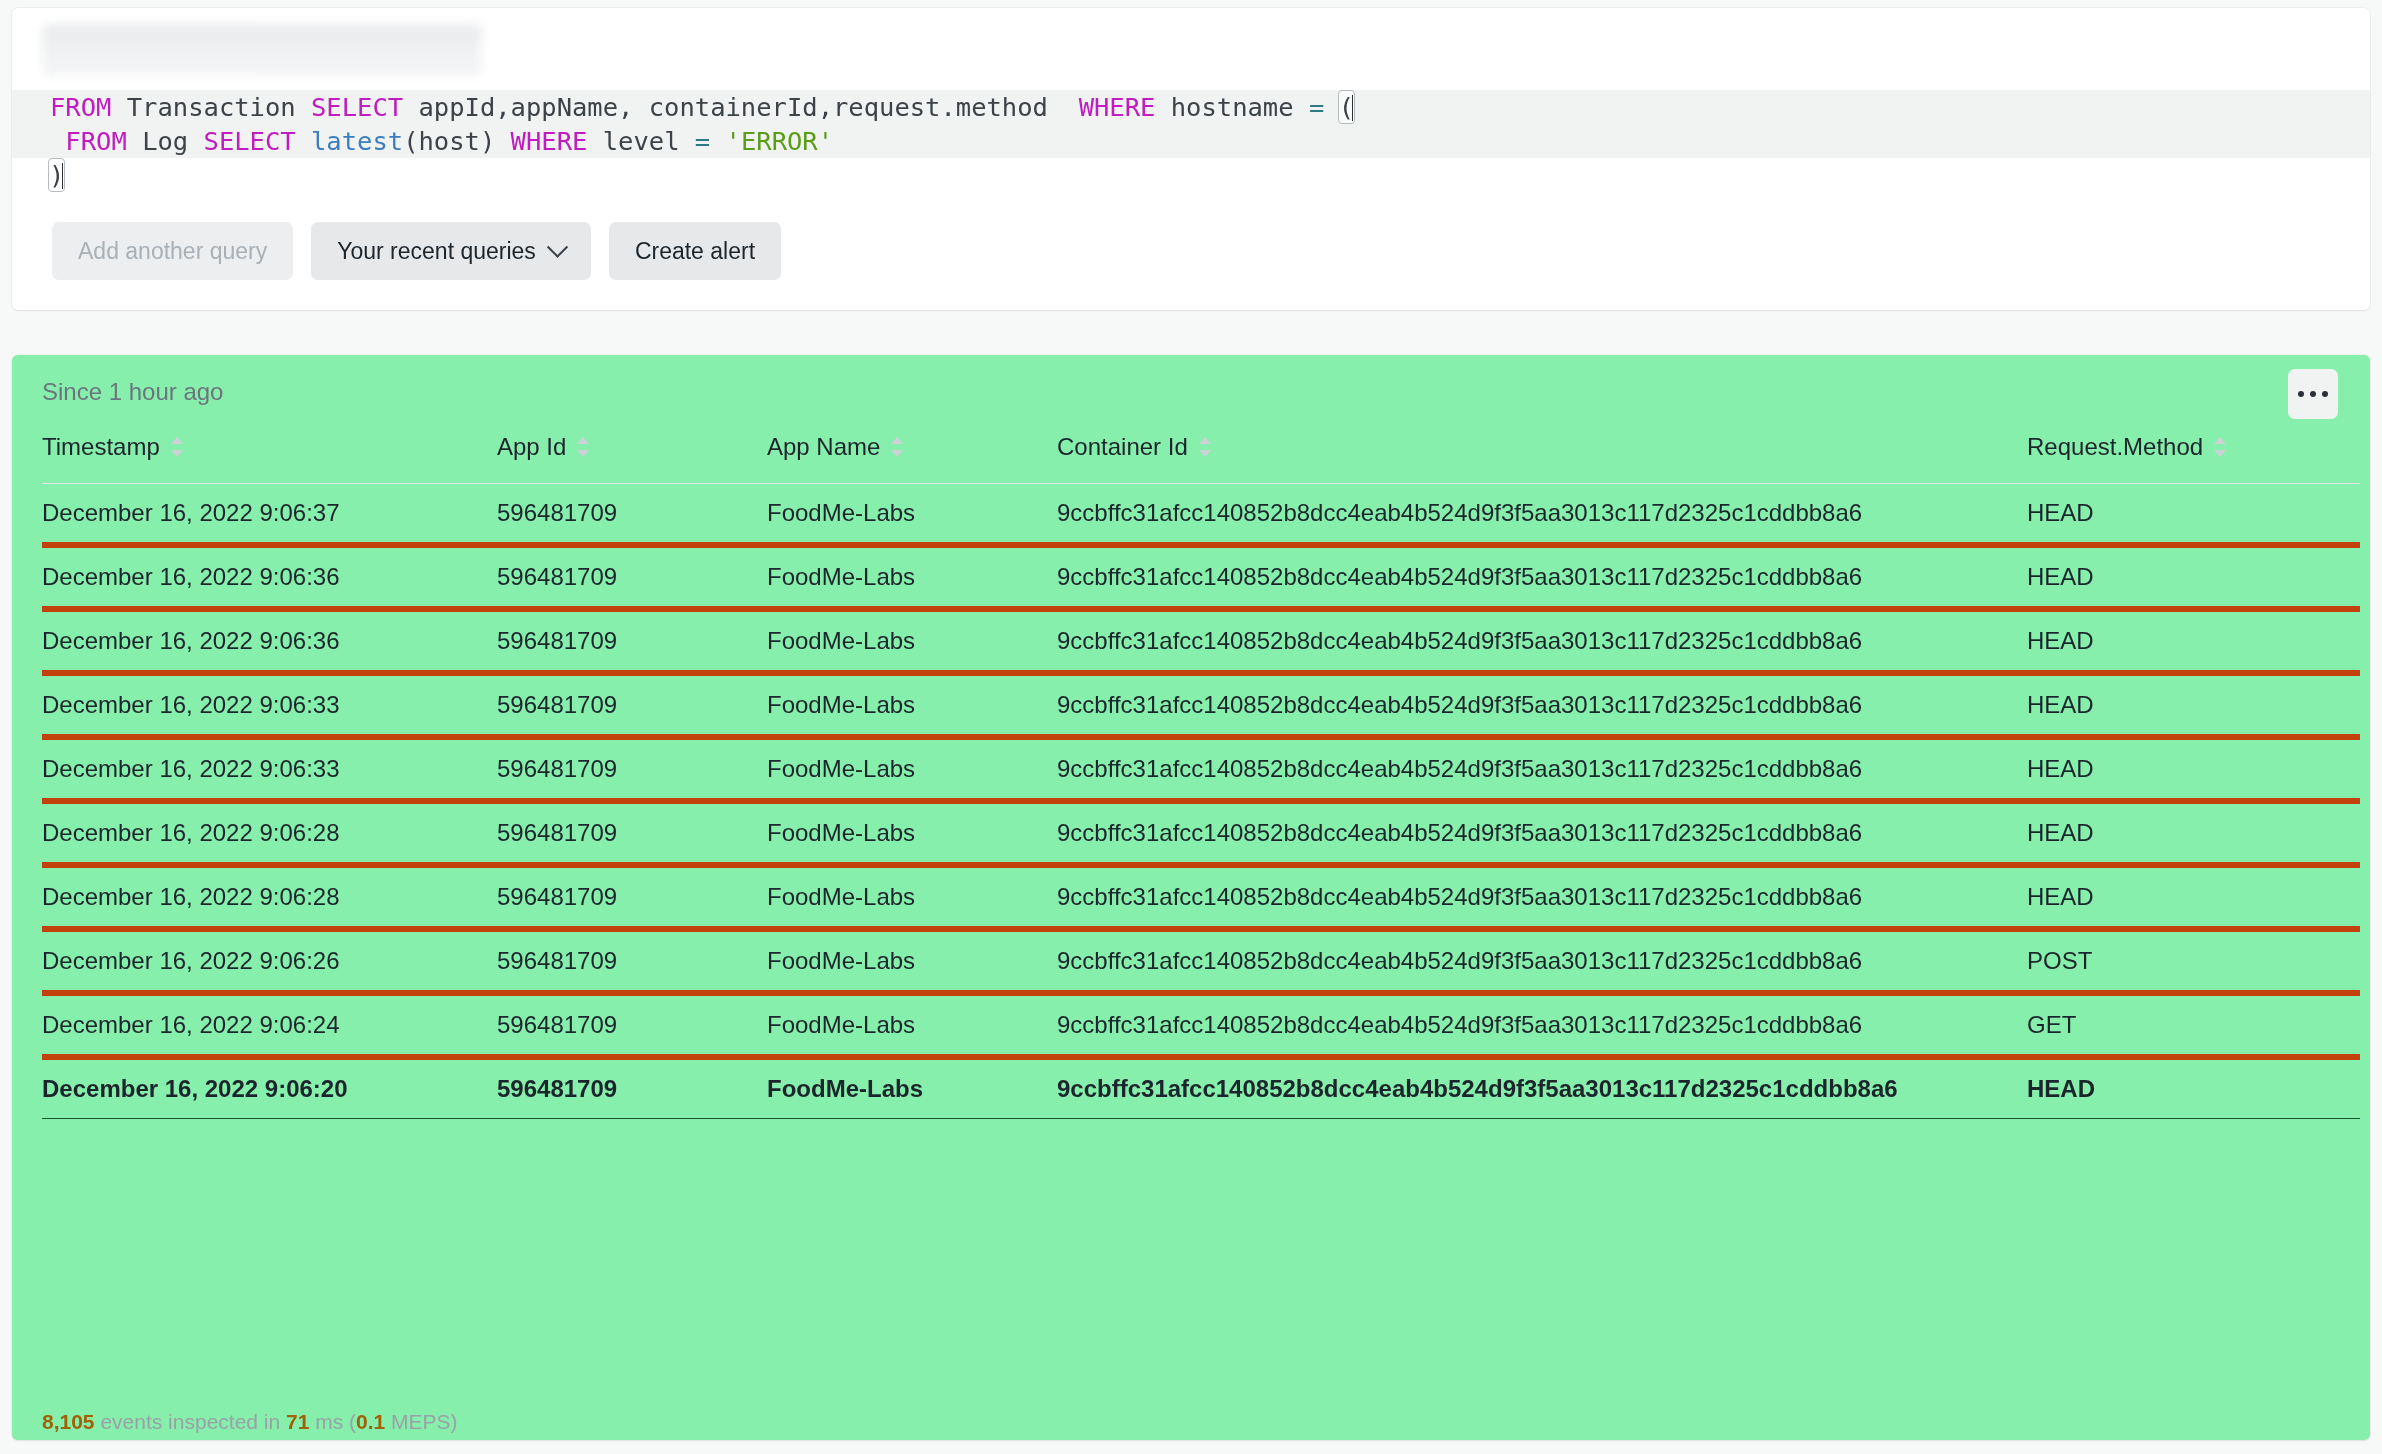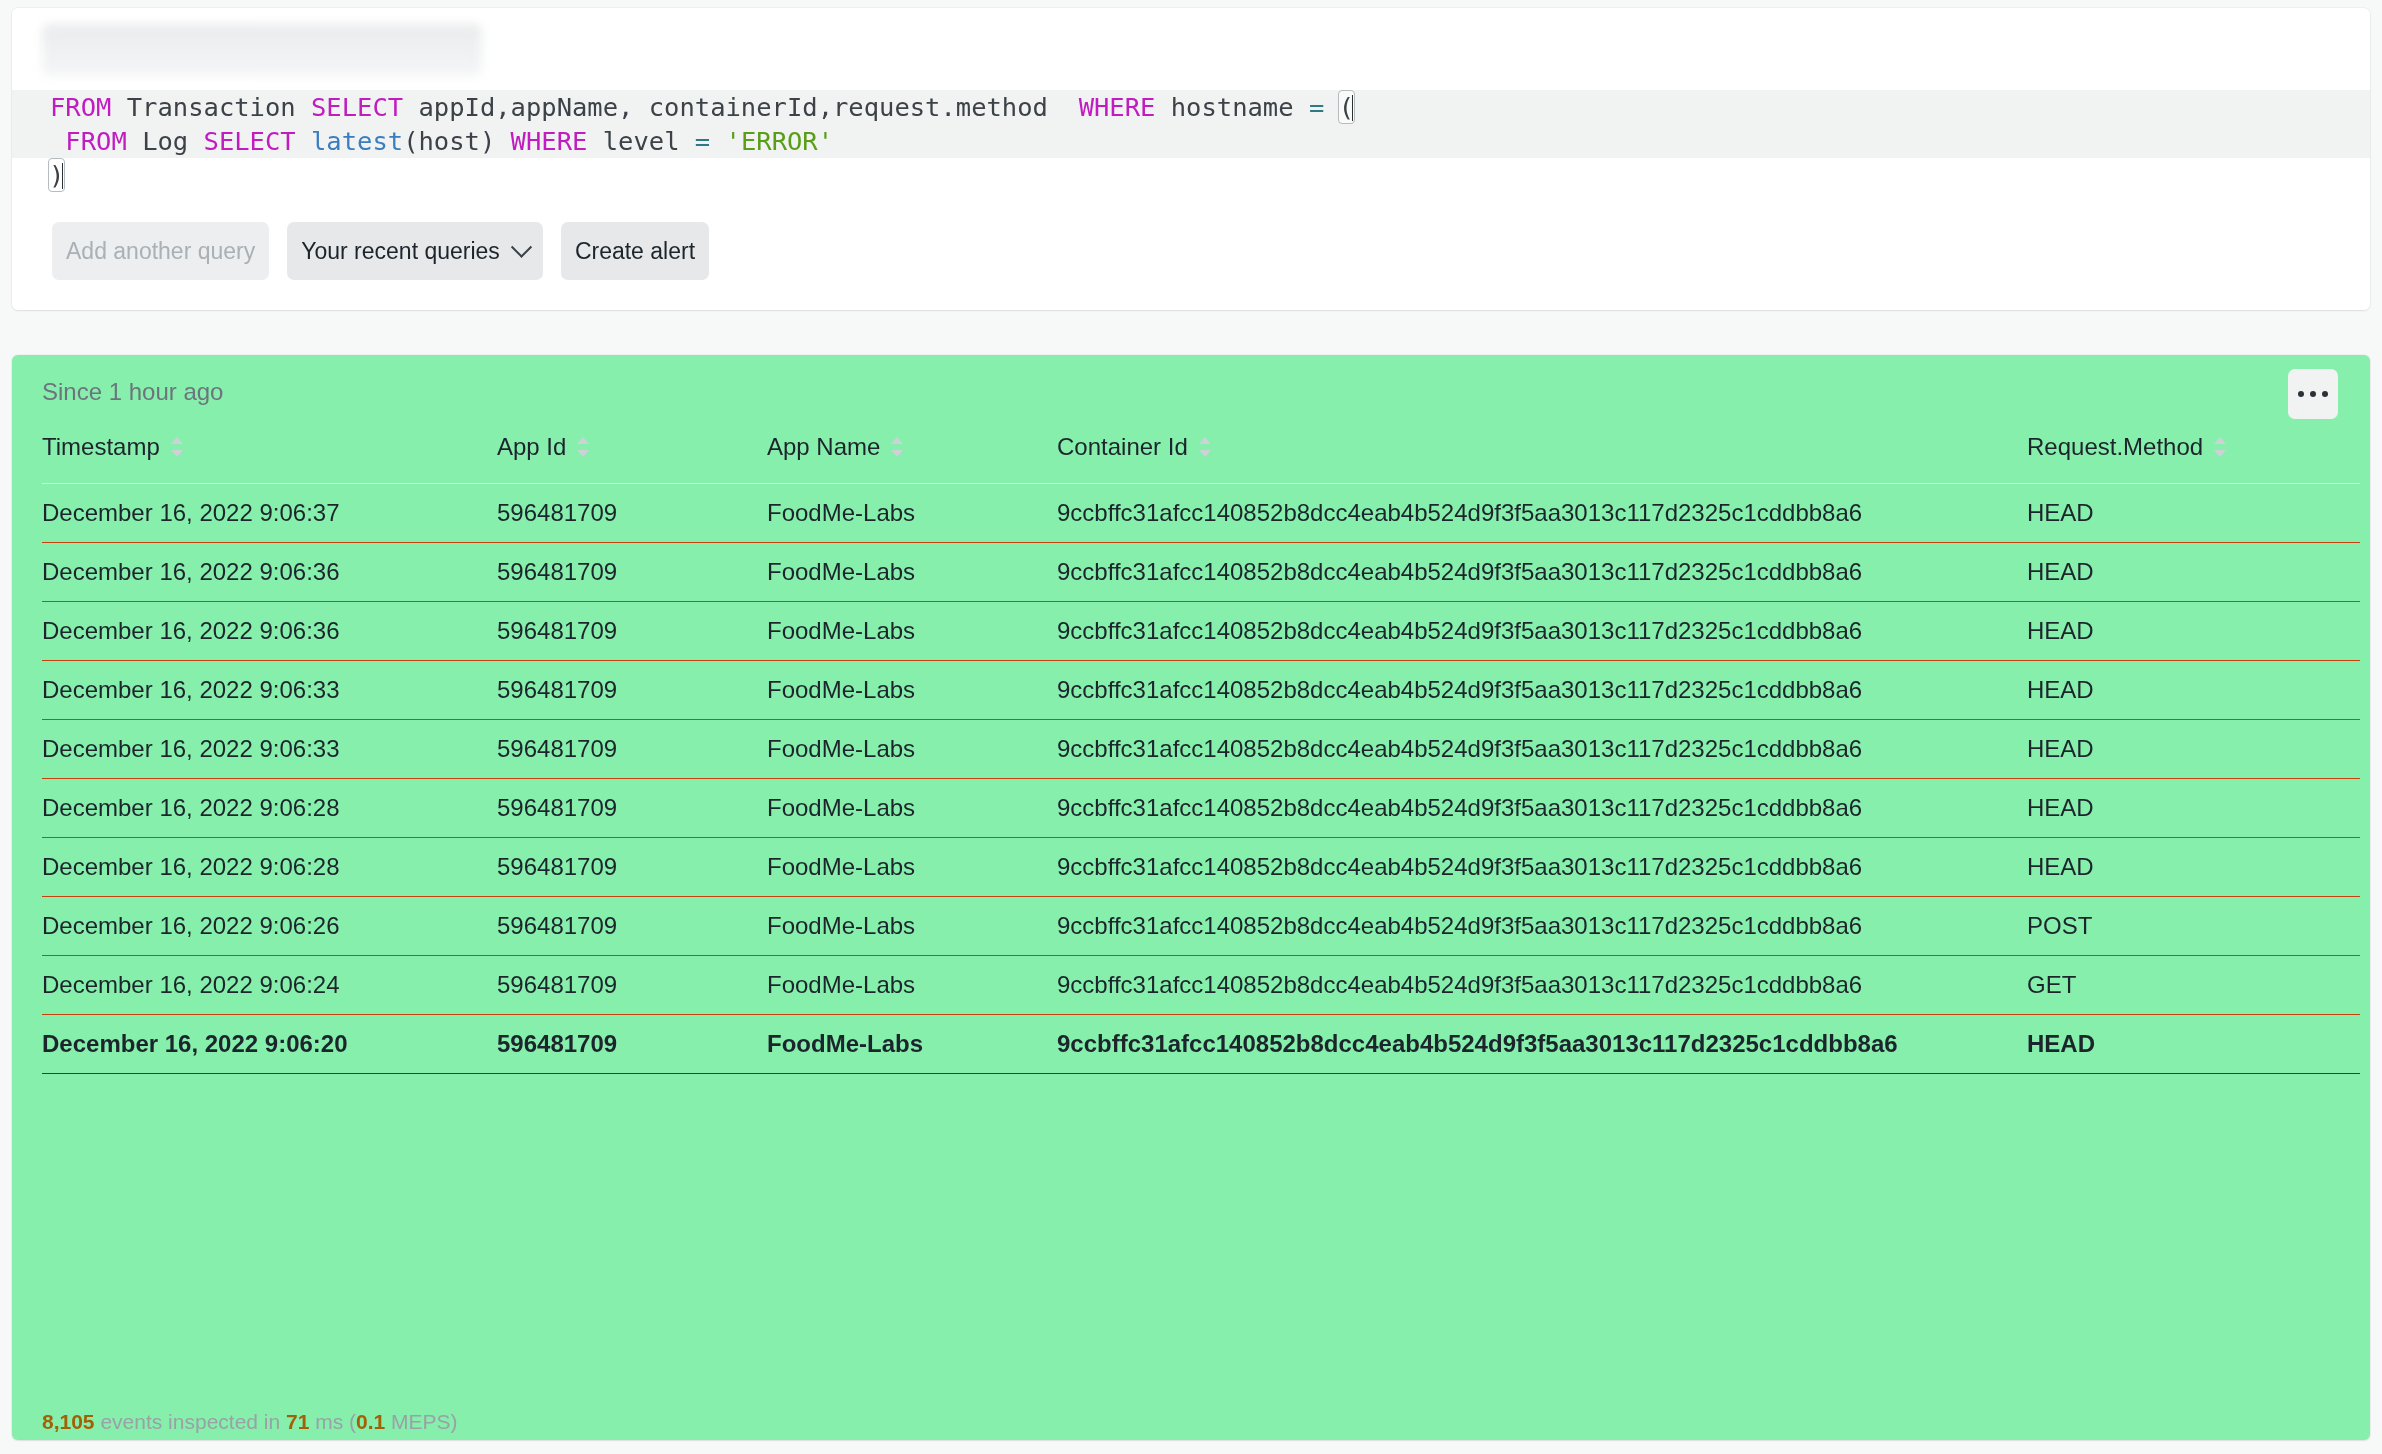--- a/index.html
+++ b/index.html
@@ -93,21 +93,21 @@
   }
 
   .btn {
     height: 58px;
     border: none;
     border-radius: 7px;
     background: #e6e8e9;
     color: #1d252c;
     font-family: "Liberation Sans", sans-serif;
     font-size: 23px;
-    padding: 0 14px;
+    padding: 0 26px;
     cursor: pointer;
     display: inline-flex;
     align-items: center;
     gap: 14px;
     white-space: nowrap;
   }
   .btn.disabled { color: #a9b0b6; background:#eceeef; cursor: default; }
 
   .chev {
     display: inline-block;
@@ -197,21 +197,21 @@
   }
   .sorticon::before { top: 0;  border-bottom: 7px solid #ccd2d6; }
   .sorticon::after  { bottom: 0; border-top: 7px solid #ccd2d6; }
 
   table.results td {
     font-size: 24px;
     color: #1d252c;
     padding: 0;
     height: 58px;
     line-height: 58px;
-    border-bottom: 1px solid #c2410c;
+    border-bottom: 6px solid #c2410c;
     white-space: nowrap;
     overflow: hidden;
   }
   table.results tbody tr:last-child td { border-bottom: 1px solid #14532d; font-weight: bold; }
 
   col.c-ts   { width: 455px; }
   col.c-id   { width: 270px; }
   col.c-name { width: 290px; }
   col.c-cid  { width: 970px; }
   col.c-mth  { width: 333px; }

